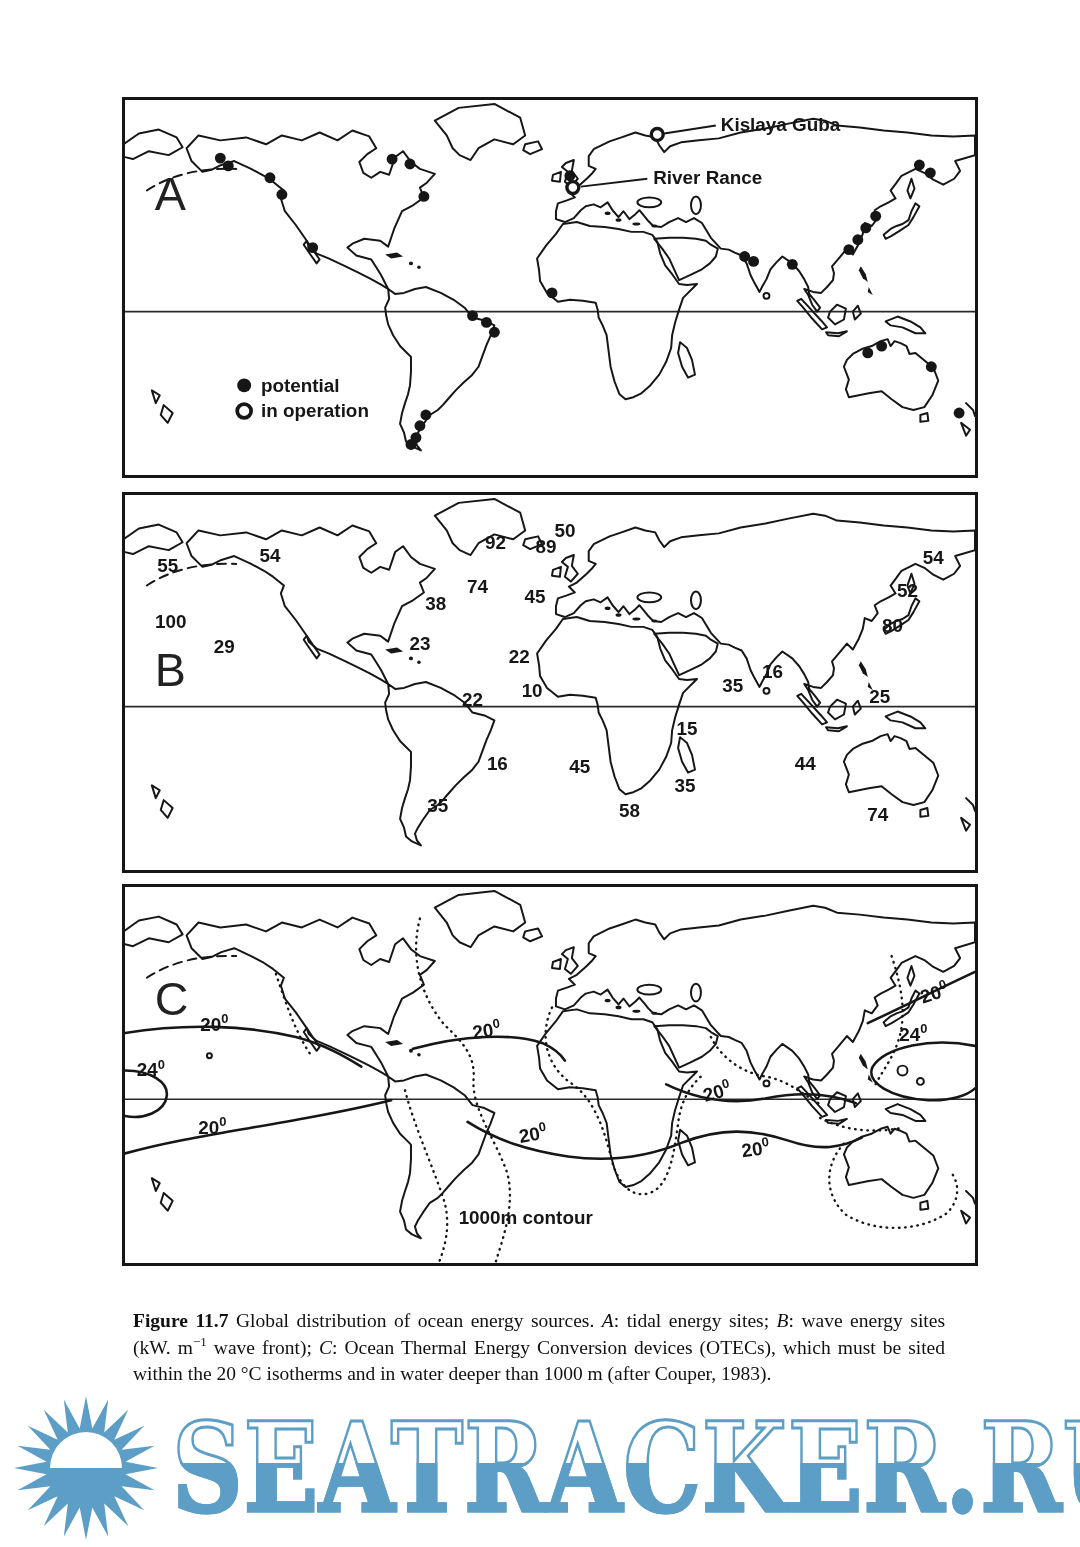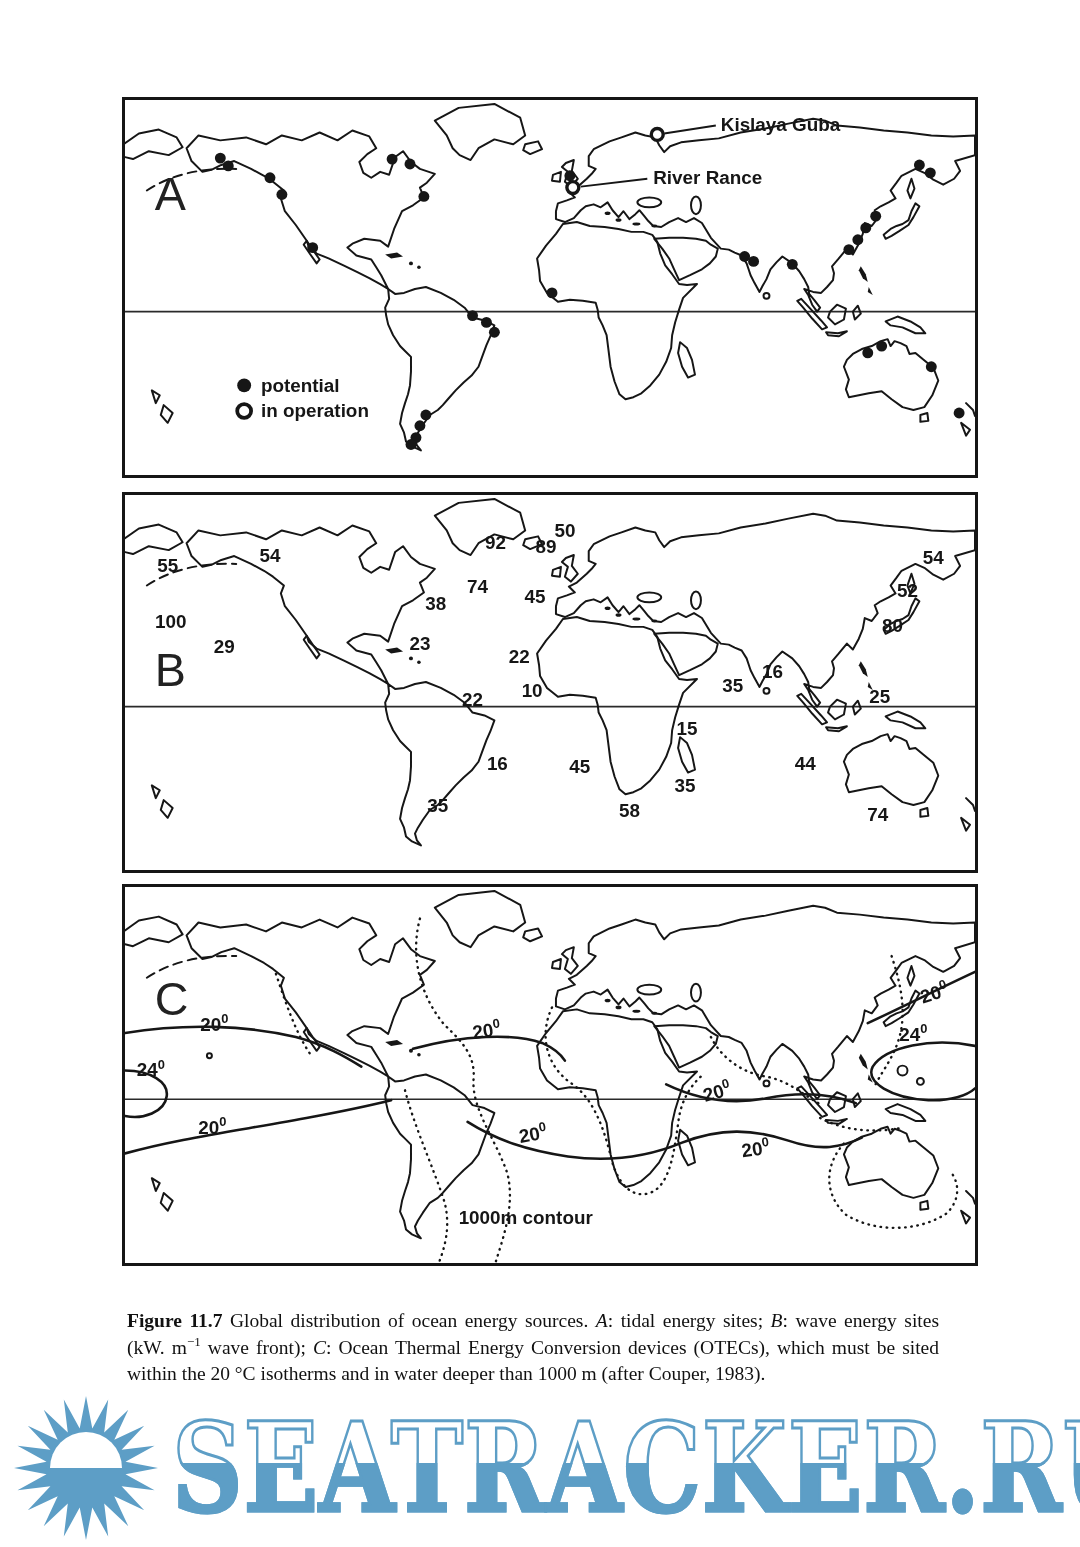--- a/index.html
+++ b/index.html
@@ -9,21 +9,21 @@
   .panel svg{display:block;width:100%;height:100%;}
   .ln{fill:none;stroke:#161616;stroke-width:2;stroke-linejoin:round;stroke-linecap:round;}
   .fl{fill:#161616;stroke:none;}
   .dash{stroke-dasharray:9 6;}
   .iso{fill:none;stroke:#161616;stroke-width:2.6;stroke-linecap:round;}
   .dotln{fill:none;stroke:#161616;stroke-width:2.4;stroke-dasharray:0.6 5.6;stroke-linecap:round;}
   .eq{stroke:#2a2a2a;stroke-width:1.6;}
   .maptext{font-family:"Liberation Sans",sans-serif;font-weight:bold;font-size:19px;fill:#161616;}
   .mid{text-anchor:middle;}
   .plabel{font-family:"Liberation Sans",sans-serif;font-weight:400;font-size:47px;fill:#222;}
-  .caption{position:absolute;left:127px;top:1288px;width:812px;
+  .caption{position:absolute;left:133px;top:1288px;width:812px;
            font-family:"Liberation Serif",serif;font-size:19.5px;line-height:1.33;color:#111;
            text-align:justify;}
   .caption sup{font-size:13px;}
   .watermark{position:absolute;left:10px;top:1392px;height:152px;display:flex;align-items:center;}
   .wm-text{font-family:"DejaVu Serif",serif;font-weight:700;font-size:124px;line-height:1;
            letter-spacing:1px;margin-left:10px;white-space:nowrap;
            transform:scale(0.79,1);transform-origin:left center;
            background:linear-gradient(180deg,#ffffff 0 46%,var(--wm,#5d9ec6) 46% 100%);
            -webkit-background-clip:text;background-clip:text;color:transparent;
            -webkit-text-stroke:3px var(--wm,#5d9ec6);}

